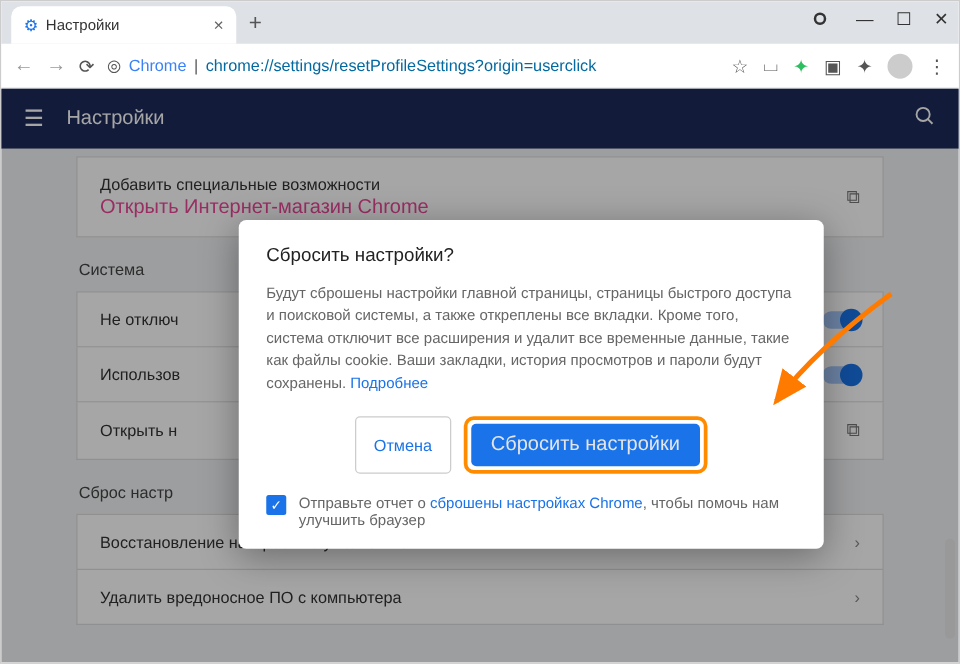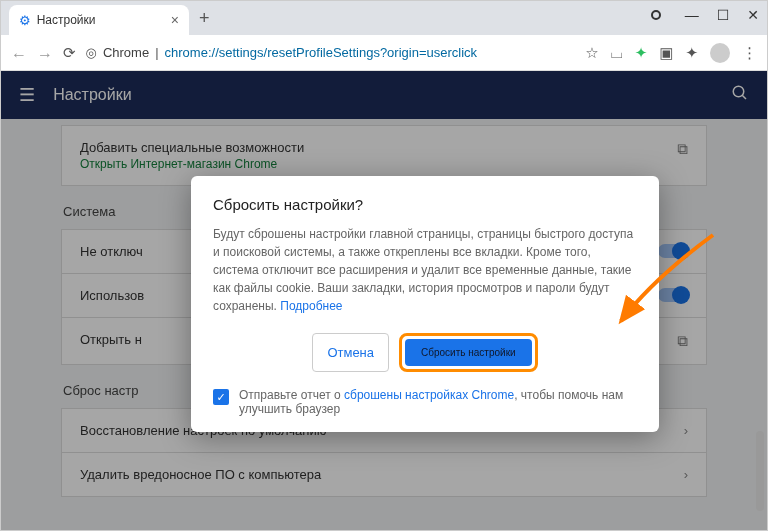--- a/index.html
+++ b/index.html
@@ -9,45 +9,45 @@
 .win-controls span{font-size:14px;color:#333}
 .circle-dot{width:10px;height:10px;border:2px solid #333;border-radius:50%;display:inline-block;margin-right:6px}
 .tab{background:#fff;height:30px;border-radius:8px 8px 0 0;display:flex;align-items:center;padding:0 10px;margin-left:8px;width:180px;font-size:12px;color:#333}
 .tab .gear{color:#1a73e8;margin-right:6px;font-size:13px}
 .tab .close{margin-left:auto;color:#666;font-size:14px}
 .newtab{color:#555;font-size:18px;margin-left:10px;margin-bottom:6px}
 .addrbar{height:36px;background:#fff;border-bottom:1px solid #ddd;display:flex;align-items:center;padding:0 10px;gap:10px}
 .addrbar .nav-arrow{color:#999;font-size:16px}
 .addrbar .reload{color:#555;font-size:15px}
 .urlbox{flex:1;display:flex;align-items:center;gap:6px;font-size:13px;color:#555}
-.urlbox .chrome-label{color:#404040}
+.urlbox .chrome-label{color:#3b82f6}
 .urlbox .url{color:#0369a1}
 .addr-icons{display:flex;align-items:center;gap:12px;color:#555;font-size:15px}
 .settings-header{height:48px;background:#1d2c59;display:flex;align-items:center;padding:0 18px;color:#fff}
 .settings-header .menu{font-size:18px;margin-right:18px}
 .settings-header .title{font-size:16px}
 .settings-header .search{margin-left:auto;font-size:16px}
 .content{position:absolute;top:118px;left:0;right:0;bottom:0;background:#f1f3f4;padding:0 60px;overflow:hidden}
-.card-row{background:#fff;border:1px solid #ddd;padding:14px 18px;display:flex;align-items:flex-start;font-size:13px;color:#333;margin-bottom:0}
+.card-row{background:#fff;border:1px solid #ddd;padding:14px 18px;display:flex;align-items:center;font-size:13px;color:#333;margin-bottom:0}
 .card-row + .card-row{border-top:none}
-.card-row .sub{color:#15803d;font-size:12px;margin-top:2px}
+.card-row .sub{color:#ec4899;font-size:16px;margin-top:2px}
 .card-row .ext{margin-left:auto;color:#777;font-size:15px}
 .section-label{font-size:13px;color:#444;margin:18px 0 10px 2px}
 .toggle{margin-left:auto;width:30px;height:14px;background:#a5c8fb;border-radius:8px;position:relative}
 .toggle::after{content:"";position:absolute;right:-2px;top:-2px;width:18px;height:18px;background:#1a73e8;border-radius:50%}
 .chev{margin-left:auto;color:#888}
 .overlay{position:absolute;inset:0;background:rgba(0,0,0,.35)}
 .dialog{position:absolute;left:190px;top:175px;width:468px;background:#fff;border-radius:6px;box-shadow:0 6px 30px rgba(0,0,0,.35);padding:20px 22px 16px}
 .dialog h2{font-size:15px;font-weight:500;color:#222;margin-bottom:12px}
 .dialog p{font-size:12px;color:#666;line-height:1.5;margin-bottom:18px}
 .dialog p a{color:#1a73e8;text-decoration:none}
 .dlg-actions{display:flex;justify-content:center;gap:10px;margin-bottom:16px}
 .btn-cancel{border:1px solid #ccc;background:#fff;color:#1a73e8;padding:7px 14px;border-radius:4px;font-size:13px}
 .btn-primary-wrap{border:3px solid #ff8c00;border-radius:8px;padding:3px}
-.btn-primary{background:#1a73e8;color:#0f172a;border:none;padding:8px 16px;border-radius:4px;font-size:10px;font-weight:500}
+.btn-primary{background:#1a73e8;color:#e5e5e5;border:none;padding:8px 16px;border-radius:4px;font-size:16px;font-weight:500}
 .dlg-footer{display:flex;gap:10px;align-items:flex-start;font-size:12px;color:#666;border-top:0}
 .checkbox{width:16px;height:16px;background:#1a73e8;border-radius:2px;display:flex;align-items:center;justify-content:center;color:#fff;font-size:11px;flex-shrink:0;margin-top:1px}
 .dlg-footer a{color:#1a73e8;text-decoration:none}
 .arrow{position:absolute;left:612px;top:228px;pointer-events:none}
 .scrollbar{position:absolute;right:3px;top:430px;width:8px;height:80px;background:#999;border-radius:4px}
 </style>
 </head>
 <body>
 
 <div class="titlebar">

